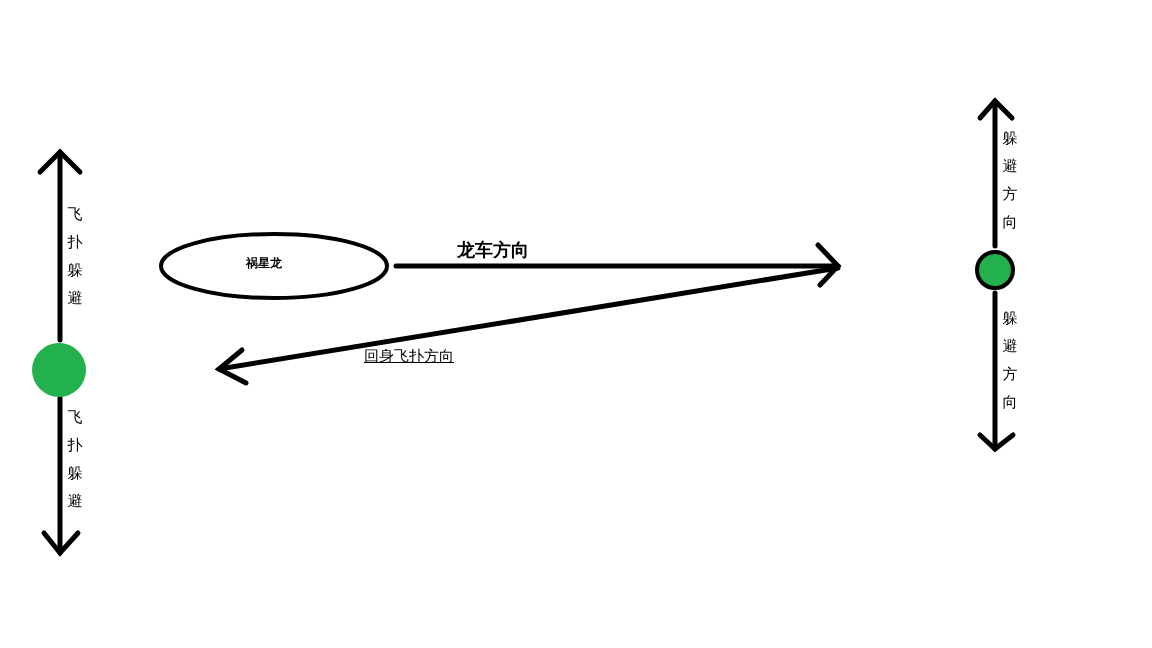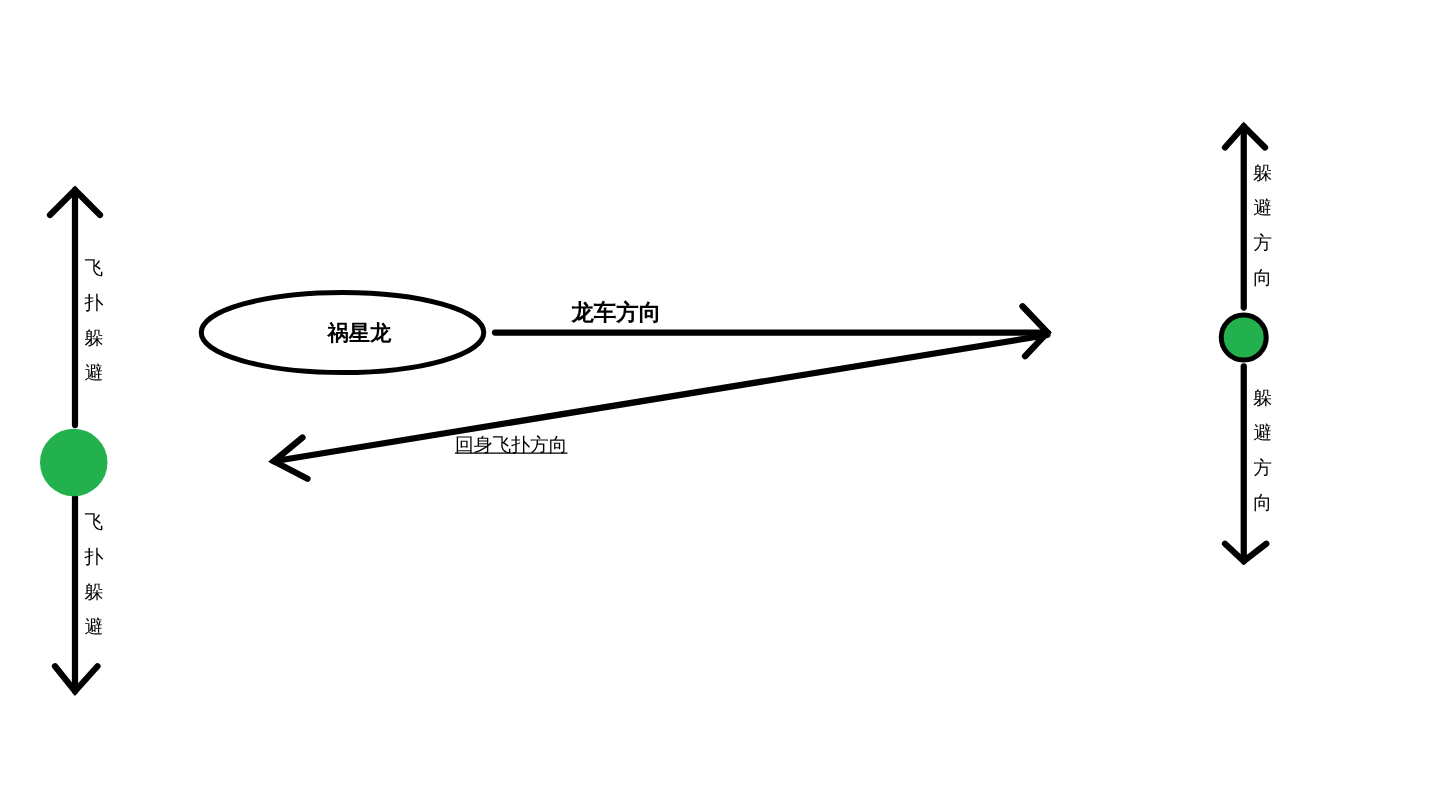--- a/index.html
+++ b/index.html
@@ -37,21 +37,21 @@
 
   <g stroke="#000" stroke-width="5" fill="none" stroke-linecap="round">
     <line x1="995" y1="101" x2="995" y2="246"></line>
     <polyline points="980,118 995,101 1012,118"></polyline>
     <line x1="995" y1="293" x2="995" y2="449"></line>
     <polyline points="980,435 995,449 1013,435"></polyline>
   </g>
   <circle cx="995" cy="270" r="18" fill="#22b14c" stroke="#000" stroke-width="4"></circle>
 </svg>
 
-<div class="lbl" style="left:262px; top:255px; font-size:17px;">祸星龙</div>
+<div class="lbl" style="left:246px; top:255px; font-size:12px;">祸星龙</div>
 <div class="lbl" style="left:457px; top:238px; font-size:18px;">龙车方向</div>
 <div class="lbl" style="left:364px; top:347px; font-size:15px; font-weight:normal;text-decoration:underline;">回身飞扑方向</div>
 
 <div class="vlbl" style="left:65px; top:200px;">
   <span>飞</span>
   <span>扑</span>
   <span>躲</span>
   <span>避</span>
 </div>
 <div class="vlbl" style="left:65px; top:403px;">

